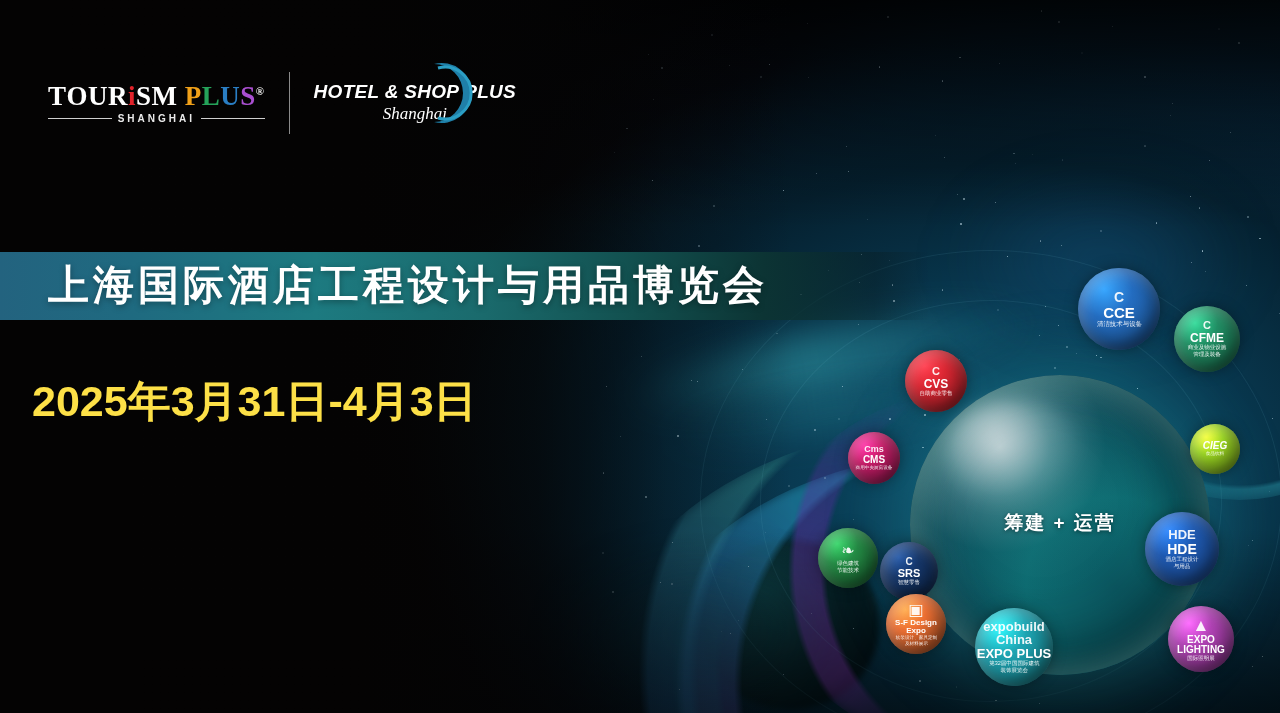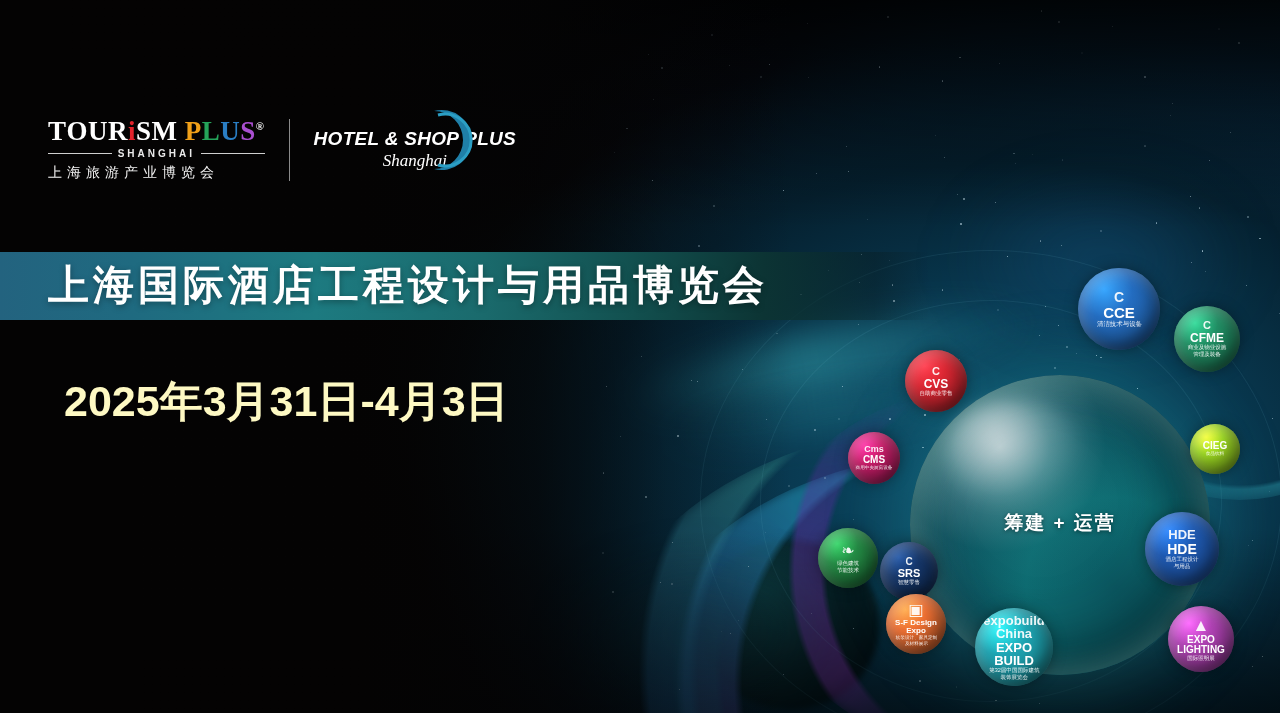--- a/index.html
+++ b/index.html
@@ -123,21 +123,21 @@
     text-align:center;color:#fff;overflow:hidden;
     box-shadow:inset -6px -8px 18px rgba(0,0,0,0.45), inset 5px 6px 14px rgba(255,255,255,0.25), 0 0 14px rgba(0,0,0,0.35);
   }
   .badge .b-mark{
     font-size:13px;font-weight:700;opacity:0.92;line-height:1;margin-bottom:1px;
   }
   .badge .b-name{font-weight:700;line-height:1;}
   .badge .b-sub{line-height:1.15;opacity:0.9;transform:scale(0.92);}
 
   
-  .logo-row{position:absolute;left:48px;top:72px;display:flex;align-items:center;margin-top:46px;}
+  .logo-row{position:absolute;left:48px;top:72px;display:flex;align-items:center;}
   .logo-tp{position:relative;}
   .tp-word{font-size:27px;font-weight:700;letter-spacing:0.5px;line-height:1;font-family:"Liberation Serif","DejaVu Serif",serif;}
   .tp-word .c{display:inline-block;}
   .tp-rule{display:flex;align-items:center;gap:6px;margin-top:3px;}
   .tp-rule .line{flex:1;height:1px;background:#cfcfcf;}
   .tp-rule .sh{font-size:10px;letter-spacing:3px;color:#eaeaea;font-weight:600;}
   .tp-cn{margin-top:5px;font-size:14px;letter-spacing:5px;color:#f2f2f2;font-weight:500;}
   .logo-div{width:1px;height:62px;background:#8a8a8a;margin:0 24px;}
   .logo-hs{position:relative;display:flex;align-items:center;}
   .hs-text{text-align:left;}
@@ -153,22 +153,22 @@
   .banner{
     position:absolute;left:0;top:252px;width:930px;height:68px;
     background:linear-gradient(90deg,#23637f 0%,#1f6a80 14%,#1d7a80 34%,#1a6a6c 52%,#12504f 68%,#0c3434 82%,rgba(8,26,28,0.35) 94%,rgba(6,16,20,0) 100%);
   }
   .banner-text{
     position:absolute;left:48px;top:258px;
     font-size:41px;font-weight:700;color:#ffffff;letter-spacing:4px;white-space:nowrap;
     text-shadow:0 2px 6px rgba(0,0,0,0.35);
   }
   .date-line{
-    position:absolute;left:64px;top:373px;
-    font-size:43px;font-weight:700;color:#fef9c3;letter-spacing:0px;white-space:nowrap;
+    position:absolute;left:32px;top:373px;
+    font-size:43px;font-weight:700;color:#fde047;letter-spacing:0px;white-space:nowrap;
   }
   .venue-line{
     position:absolute;left:48px;top:437px;
     font-size:43px;font-weight:700;color:#f0b429;letter-spacing:1px;white-space:nowrap;
   }
   .slogan{
     position:absolute;left:48px;top:535px;
     font-size:48px;font-weight:700;font-style:italic;color:#a9ecd2;letter-spacing:2px;white-space:nowrap;
     text-shadow:0 2px 10px rgba(60,220,170,0.25);
   }
@@ -373,21 +373,21 @@
         <div class="b-mark" style="font-size: 11px;">C</div>
         <div class="b-name" style="font-size: 12px;">CVS</div>
         <div class="b-sub" style="font-size: 6px; white-space: pre;">自助商业零售</div>
       </div>
       <div class="badge" style="left: 848px; top: 432px; width: 52px; height: 52px; background: radial-gradient(circle at 32% 26%, rgb(255, 46, 165) 0%, rgb(207, 30, 108) 34%, rgb(180, 26, 94) 62%, rgb(99, 14, 52) 100%);">
         <div class="b-mark" style="font-size: 9px;">Cms</div>
         <div class="b-name" style="font-size: 10px;">CMS</div>
         <div class="b-sub" style="font-size: 5px; white-space: pre;">商用中央厨房设备</div>
       </div>
       <div class="badge" style="left: 1190px; top: 424px; width: 50px; height: 50px; background: radial-gradient(circle at 32% 26%, rgb(245, 255, 53) 0%, rgb(161, 223, 35) 34%, rgb(140, 194, 30) 62%, rgb(77, 107, 17) 100%);">
-        <div class="b-name" style="font-size: 10px;">CIEG</div>
+        <div class="b-name" style="font-size: 10px; font-style: italic;">CIEG</div>
         <div class="b-sub" style="font-size: 5px; white-space: pre;">食品饮料</div>
       </div>
       <div class="badge" style="left: 1145px; top: 512px; width: 74px; height: 74px; background: radial-gradient(circle at 32% 26%, rgb(47, 137, 255) 0%, rgb(31, 90, 178) 34%, rgb(27, 78, 155) 62%, rgb(15, 43, 85) 100%);">
         <div class="b-mark" style="font-size: 13px;">HDE</div>
         <div class="b-name" style="font-size: 14px;">HDE</div>
         <div class="b-sub" style="font-size: 6px; white-space: pre;">酒店工程设计
 与用品</div>
       </div>
       <div class="badge" style="left: 818px; top: 528px; width: 60px; height: 60px; background: radial-gradient(circle at 32% 26%, rgb(54, 214, 105) 0%, rgb(36, 140, 69) 34%, rgb(31, 122, 60) 62%, rgb(17, 67, 33) 100%);">
         <div class="b-mark" style="font-size: 16px;">❧</div>
@@ -400,42 +400,41 @@
         <div class="b-sub" style="font-size: 6px; white-space: pre;">智慧零售</div>
       </div>
       <div class="badge" style="left: 886px; top: 594px; width: 60px; height: 60px; background: radial-gradient(circle at 32% 26%, rgb(255, 172, 77) 0%, rgb(241, 113, 51) 34%, rgb(210, 98, 44) 62%, rgb(116, 54, 24) 100%);">
         <div class="b-mark" style="font-size: 16px;">▣</div>
         <div class="b-name" style="font-size: 8px;">S-F Design Expo</div>
         <div class="b-sub" style="font-size: 5px; white-space: pre;">软装设计、家具定制
 及材料展示</div>
       </div>
       <div class="badge" style="left: 975px; top: 608px; width: 78px; height: 78px; background: radial-gradient(circle at 32% 26%, rgb(46, 250, 255) 0%, rgb(30, 164, 178) 34%, rgb(26, 143, 155) 62%, rgb(14, 79, 85) 100%);">
         <div class="b-mark" style="font-size: 13px;">expobuild China</div>
-        <div class="b-name" style="font-size: 13px;">EXPO BUILD</div>
+        <div class="b-name" style="font-size: 13px;">EXPO PLUS</div>
         <div class="b-sub" style="font-size: 6px; white-space: pre;">第32届中国国际建筑
 装饰展览会</div>
       </div>
       <div class="badge" style="left: 1168px; top: 606px; width: 66px; height: 66px; background: radial-gradient(circle at 32% 26%, rgb(255, 102, 255) 0%, rgb(178, 67, 182) 34%, rgb(155, 58, 158) 62%, rgb(85, 32, 87) 100%);">
         <div class="b-mark" style="font-size: 17px;">▲</div>
         <div class="b-name" style="font-size: 10px;">EXPO LIGHTING</div>
         <div class="b-sub" style="font-size: 6px; white-space: pre;">国际照明展</div>
       </div>
     </div>
 
   <div class="logo-row">
     <div class="logo-tp">
       <div class="tp-word">
         <span class="c" style="color:#ffffff">T</span><span class="c" style="color:#ffffff">O</span><span class="c" style="color:#ffffff">U</span><span class="c" style="color:#ffffff">R</span><span class="c" style="color:#e2232b">i</span><span class="c" style="color:#ffffff">S</span><span class="c" style="color:#ffffff">M</span><span class="c">&nbsp;</span><span class="c" style="color:#f0a019">P</span><span class="c" style="color:#25a35a">L</span><span class="c" style="color:#2a7ec4">U</span><span class="c" style="color:#a94fd0">S</span><span style="font-size:11px;vertical-align:super;color:#fff">®</span>
       </div>
       <div class="tp-rule">
         <span class="line"></span>
         <span class="sh">SHANGHAI</span>
         <span class="line"></span>
       </div>
-      <div class="tp-cn">上海旅游产业博览会</div>
     </div>
 
     <div class="logo-div"></div>
 
     <div class="logo-hs">
       <div class="hs-text">
         <div class="hs-l1">HOTEL &amp; SHOP PLUS</div>
         <div class="hs-l2">Shanghai</div>
       </div>
       <svg class="hs-swirl" viewBox="0 0 74 74">

